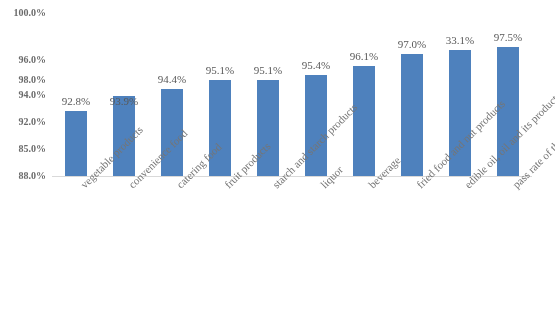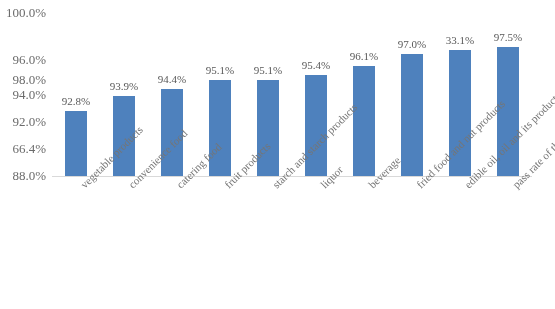--- a/index.html
+++ b/index.html
@@ -26,24 +26,25 @@
     left: 0;
     top: 0;
     width: 52px;
     height: 185px;
   }
   .y-tick {
     position: absolute;
     right: 6px;
     width: 46px;
     text-align: right;
-    font-size: 13px;
+    font-size: 10px;
     color: #6b6b6b;
     line-height: 11px;
     white-space: nowrap;
+    font-weight: bold;
   }
 
   
   #plot-area {
     position: absolute;
     left: 52px;
     top: 13px;
     width: 480px;
     height: 163px;
   }
@@ -103,33 +104,33 @@
 <body>
 
 <div id="chart-root">
 
   <div id="y-axis">
       <div class="y-tick" style="top: 7px;">100.0%</div>
       <div class="y-tick" style="top: 34.1667px; margin-top: 40px;">98.0%</div>
       <div class="y-tick" style="top: 54px;">96.0%</div>
       <div class="y-tick" style="top: 88.5px;">94.0%</div>
       <div class="y-tick" style="top: 115.667px;">92.0%</div>
-      <div class="y-tick" style="top: 142.833px;">66.4%</div>
+      <div class="y-tick" style="top: 142.833px;">85.0%</div>
       <div class="y-tick" style="top: 170px;">88.0%</div>
     </div>
 
   <div id="plot-area">
     <div id="baseline"></div>
   <div class="bar-slot" style="left: 0px;">
         <div class="bar" style="height: 65.2px; background: rgb(78, 129, 189);"></div>
         <div class="bar-label" style="bottom: 69.2px;">92.8%</div>
       </div>
       <div class="bar-slot" style="left: 48px;">
         <div class="bar" style="height: 80.1417px; background: rgb(78, 129, 189);"></div>
-        <div class="bar-label" style="bottom: 84px;">93.9%</div>
+        <div class="bar-label" style="bottom: 69px;">93.9%</div>
       </div>
       <div class="bar-slot" style="left: 96px;">
         <div class="bar" style="height: 86.9333px; background: rgb(78, 129, 189);"></div>
         <div class="bar-label" style="bottom: 90.9333px; margin-top: 16px;">94.4%</div>
       </div>
       <div class="bar-slot" style="left: 144px;">
         <div class="bar" style="height: 96.4417px; background: rgb(78, 129, 189);"></div>
         <div class="bar-label" style="bottom: 100.442px;">95.1%</div>
       </div>
       <div class="bar-slot" style="left: 192px;">

